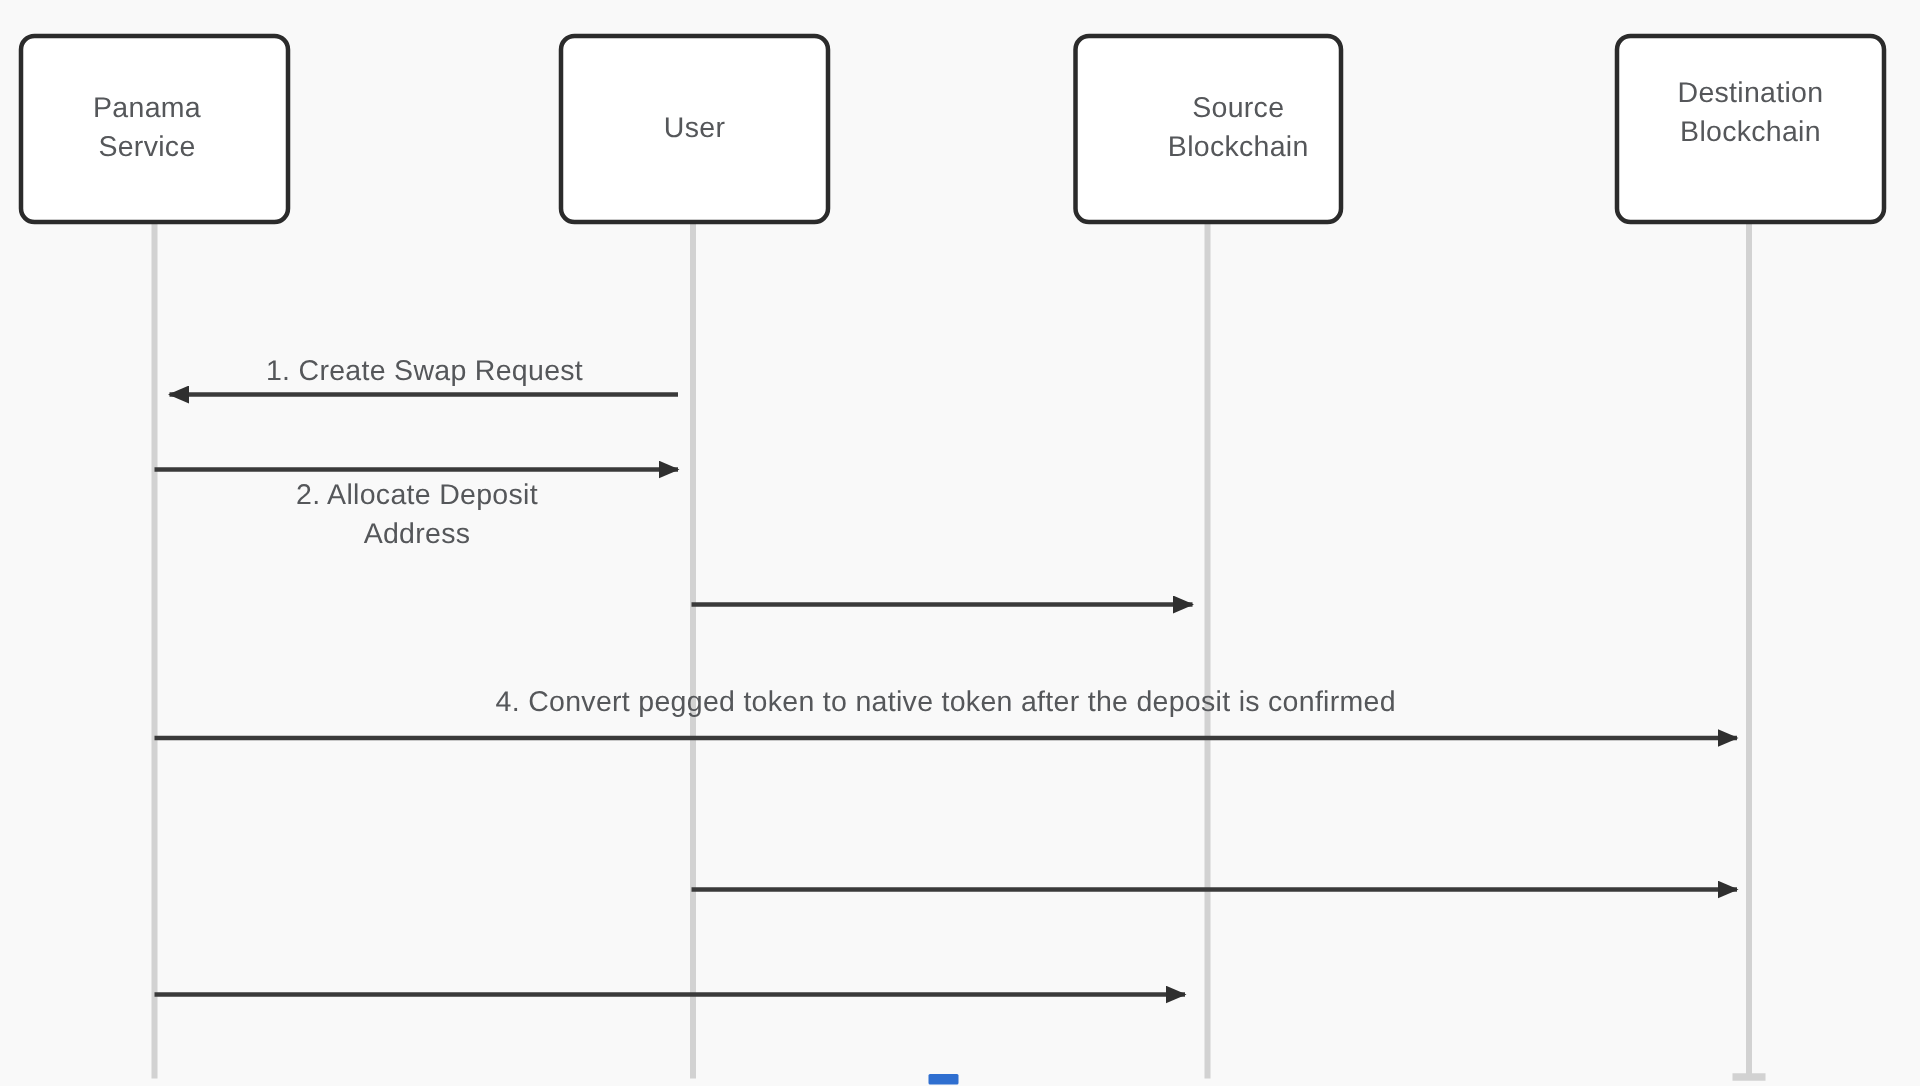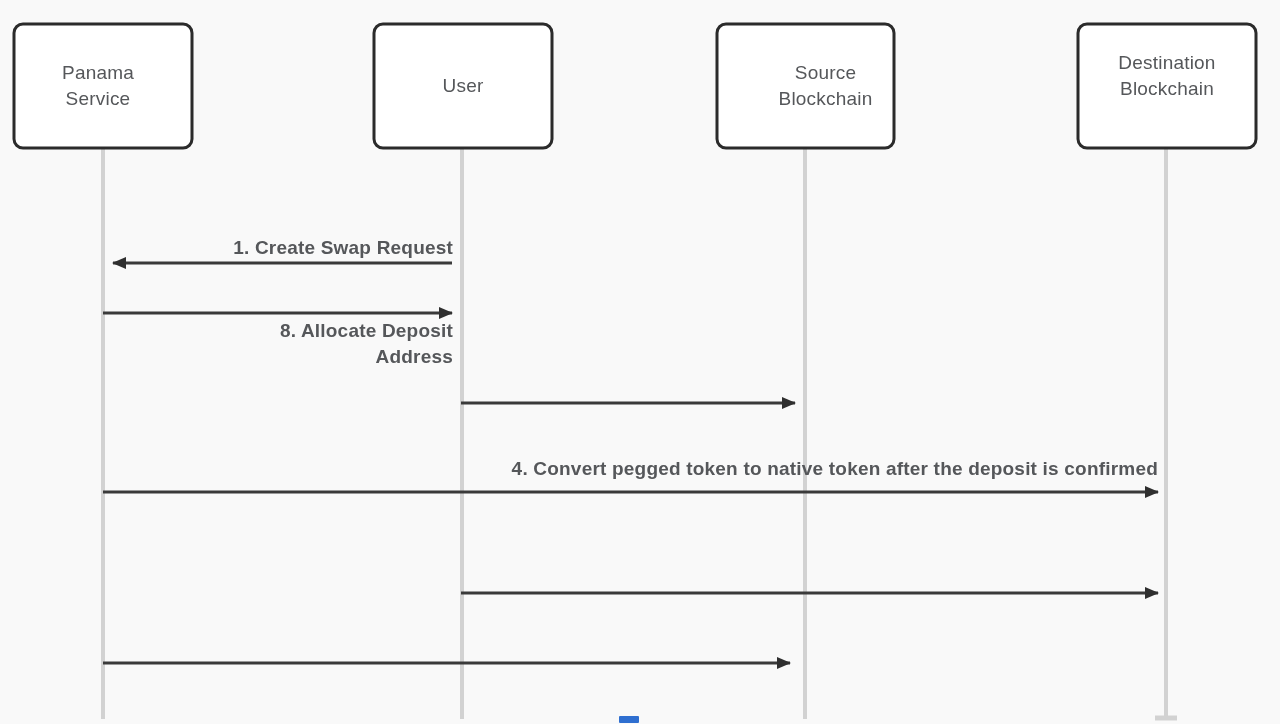--- a/index.html
+++ b/index.html
@@ -41,22 +41,21 @@
     pointer-events: none;
   }
   .msg-label {
     position: absolute;
     color: #55575a;
     font-family: "Liberation Sans", sans-serif;
     font-size: 19px;
     line-height: 25px;
     letter-spacing: 0.2px;
     white-space: pre;
-    text-align: right;
-    font-weight: bold;
+    text-align: center;
   }
   .blue-chip {
     position: absolute;
     background: #2f6fd0;
     border-radius: 1px;
   }
 </style>
 </head>
 <body>
 
@@ -111,21 +110,21 @@
     <span>Blockchain</span>
   </div>
 
   <div class="lifeline-box-label" style="left:1078px; top:24px; width:178px; height:104px;">
     <span>Destination</span>
     <span>Blockchain</span>
   </div>
 
   <div class="msg-label" style="left:113px; top:235px; width:340px;">1. Create Swap Request</div>
 
-  <div class="msg-label" style="left:103px; top:318px; width:350px;">8. Allocate Deposit</div>
+  <div class="msg-label" style="left:103px; top:318px; width:350px;">2. Allocate Deposit</div>
   <div class="msg-label" style="left:103px; top:344px; width:350px;">Address</div>
 
 
   <div class="msg-label" style="left:103px; top:456px; width:1055px;">4. Convert pegged token to native token after the deposit is confirmed</div>
 
 
 
   <div class="blue-chip" style="left:619px; top:716px; width:20px; height:7px;"></div>
 
 </div>

